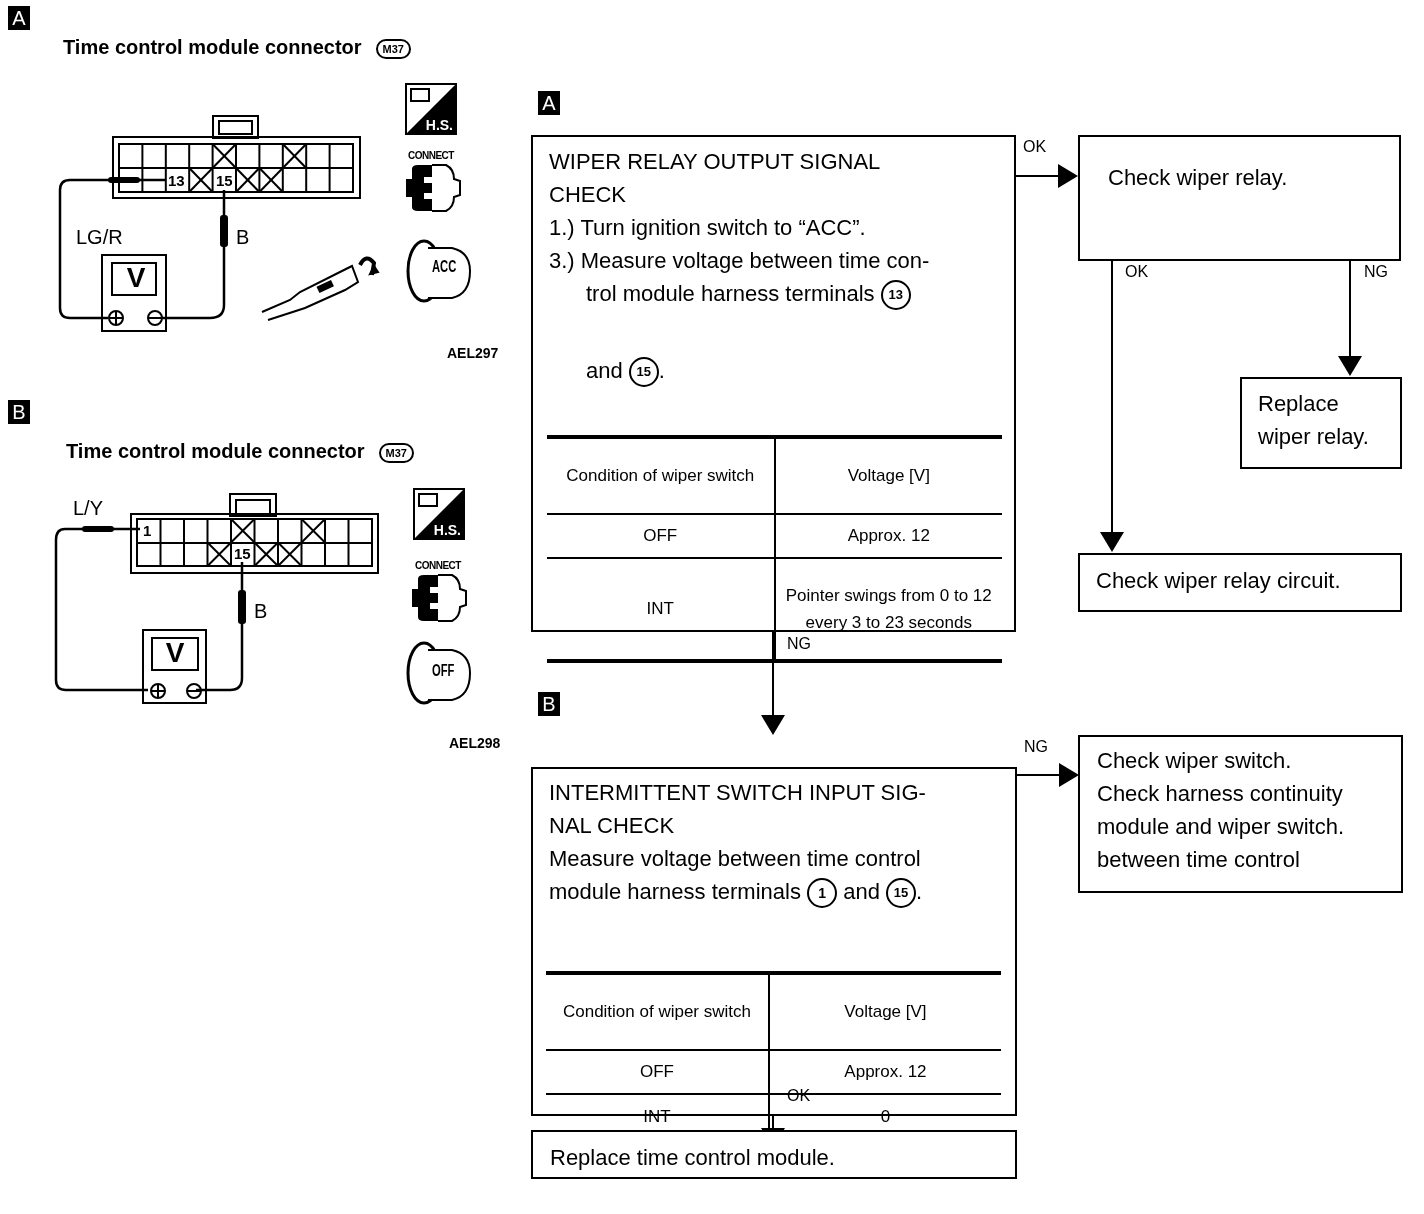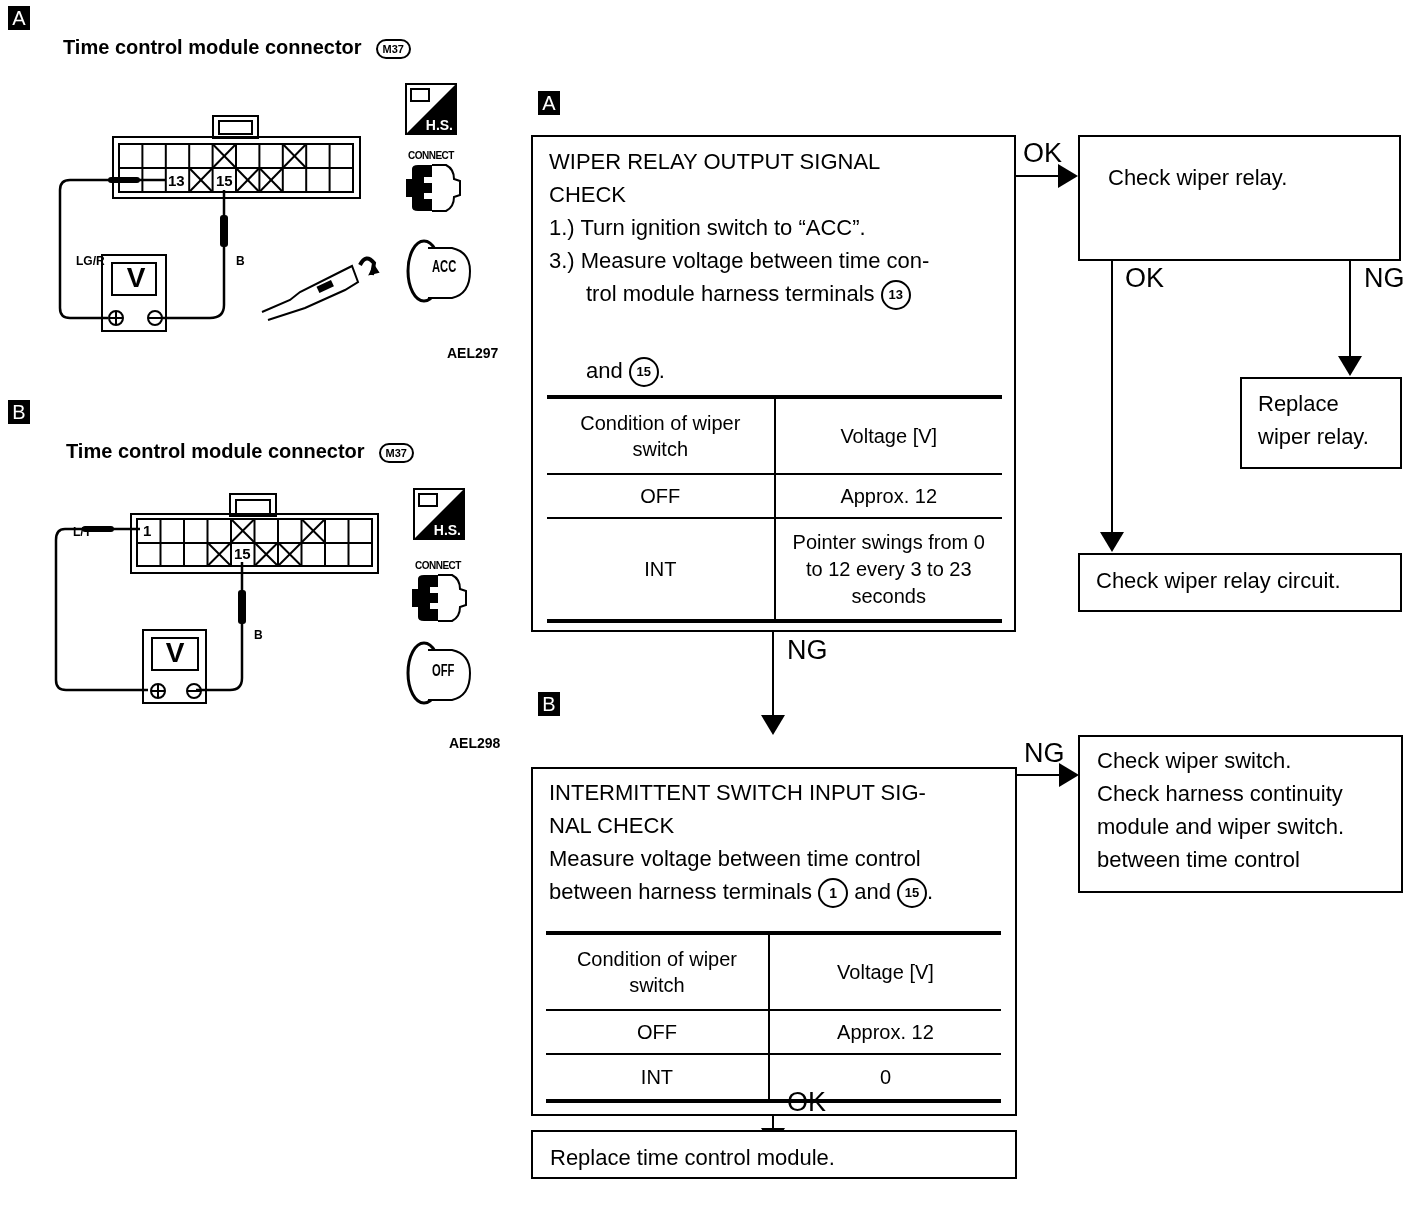--- a/index.html
+++ b/index.html
@@ -4,28 +4,28 @@
 <style>
   html, body { margin:0; padding:0; background:#fff; }
   body { width:1424px; height:1214px; position:relative; overflow:hidden; font-family:"Liberation Sans", sans-serif; color:#000; }
   .abs { position:absolute; }
   .tag { position:absolute; width:22px; height:24px; background:#000; color:#fff; font-size:20px; line-height:24px; text-align:center; font-family:"Liberation Sans", sans-serif; }
   .conn-title { position:absolute; font-size:20px; font-weight:bold; white-space:nowrap; }
   .mcode { display:inline-block; border:2px solid #000; border-radius:12px; font-size:11px; padding:2px 5px; margin-left:14px; vertical-align:middle; font-weight:bold; }
   .fig-id { position:absolute; font-size:14px; font-weight:bold; }
   .box { position:absolute; border:2px solid #000; background:#fff; box-sizing:border-box; }
   .box-text { font-size:22px; line-height:33px; }
-  .flow-label { position:absolute; font-size:27px; }
-  table.spec { border-collapse:collapse; width:100%; font-size:20px; }
+  .flow-label { position:absolute; font-size:16px; }
+  table.spec { border-collapse:collapse; width:100%; font-size:17px;margin-top:40px; }
   table.spec td { text-align:center; padding:4px 6px; line-height:28px; }
   table.spec tr.head td { border-top:4px solid #000; }
   table.spec tr.last td { border-bottom:4px solid #000; }
   table.spec tr + tr td { border-top:2px solid #000; }
   table.spec td:first-child { border-right:2px solid #000; }
-  .wire-label { position:absolute; font-size:12px; font-weight:bold;margin-top:28px; }
+  .wire-label { position:absolute; font-size:20px; font-weight:normal; }
   svg { position:absolute; overflow:visible; }
   .icon-label { position:absolute; font-size:10px; font-weight:bold; letter-spacing:-0.5px; }
 </style>
 </head>
 <body>
 
 <div class="tag" style="left:8px;top:6px;">A</div>
 <div class="conn-title" style="left:63px;top:36px;">
   <span>Time control module connector</span><span class="mcode">M37</span>
 </div>
@@ -261,21 +261,21 @@
 
 <div class="flow-label" style="left:787px;top:635px;">NG</div>
 <div class="tag" style="left:538px;top:692px;">B</div>
 
 <div class="box" style="left:531px;top:767px;width:486px;height:349px;">
   <div class="box-text" style="padding:7px 10px 0 16px;">
     <div>INTERMITTENT SWITCH INPUT SIG-</div>
     <div>NAL CHECK</div>
     <div>Measure voltage between time control</div>
     <div>
-      <span>between harness terminals</span>
+      <span>module harness terminals</span>
       <span style="display:inline-block;width:26px;height:26px;border:2px solid #000;border-radius:50%;font-size:14px;line-height:26px;text-align:center;font-weight:bold;vertical-align:middle;">1</span>
       <span>and</span>
       <span style="display:inline-block;width:26px;height:26px;border:2px solid #000;border-radius:50%;font-size:13px;line-height:26px;text-align:center;font-weight:bold;vertical-align:middle;">15</span><span>.</span>
     </div>
   </div>
   <div style="position:absolute;left:13px;right:14px;top:162px;">
     <table class="spec">
       <tbody>
           <tr class="head">
         <td style="width:49%;height:66px;line-height:26px;">Condition of wiper switch</td>

